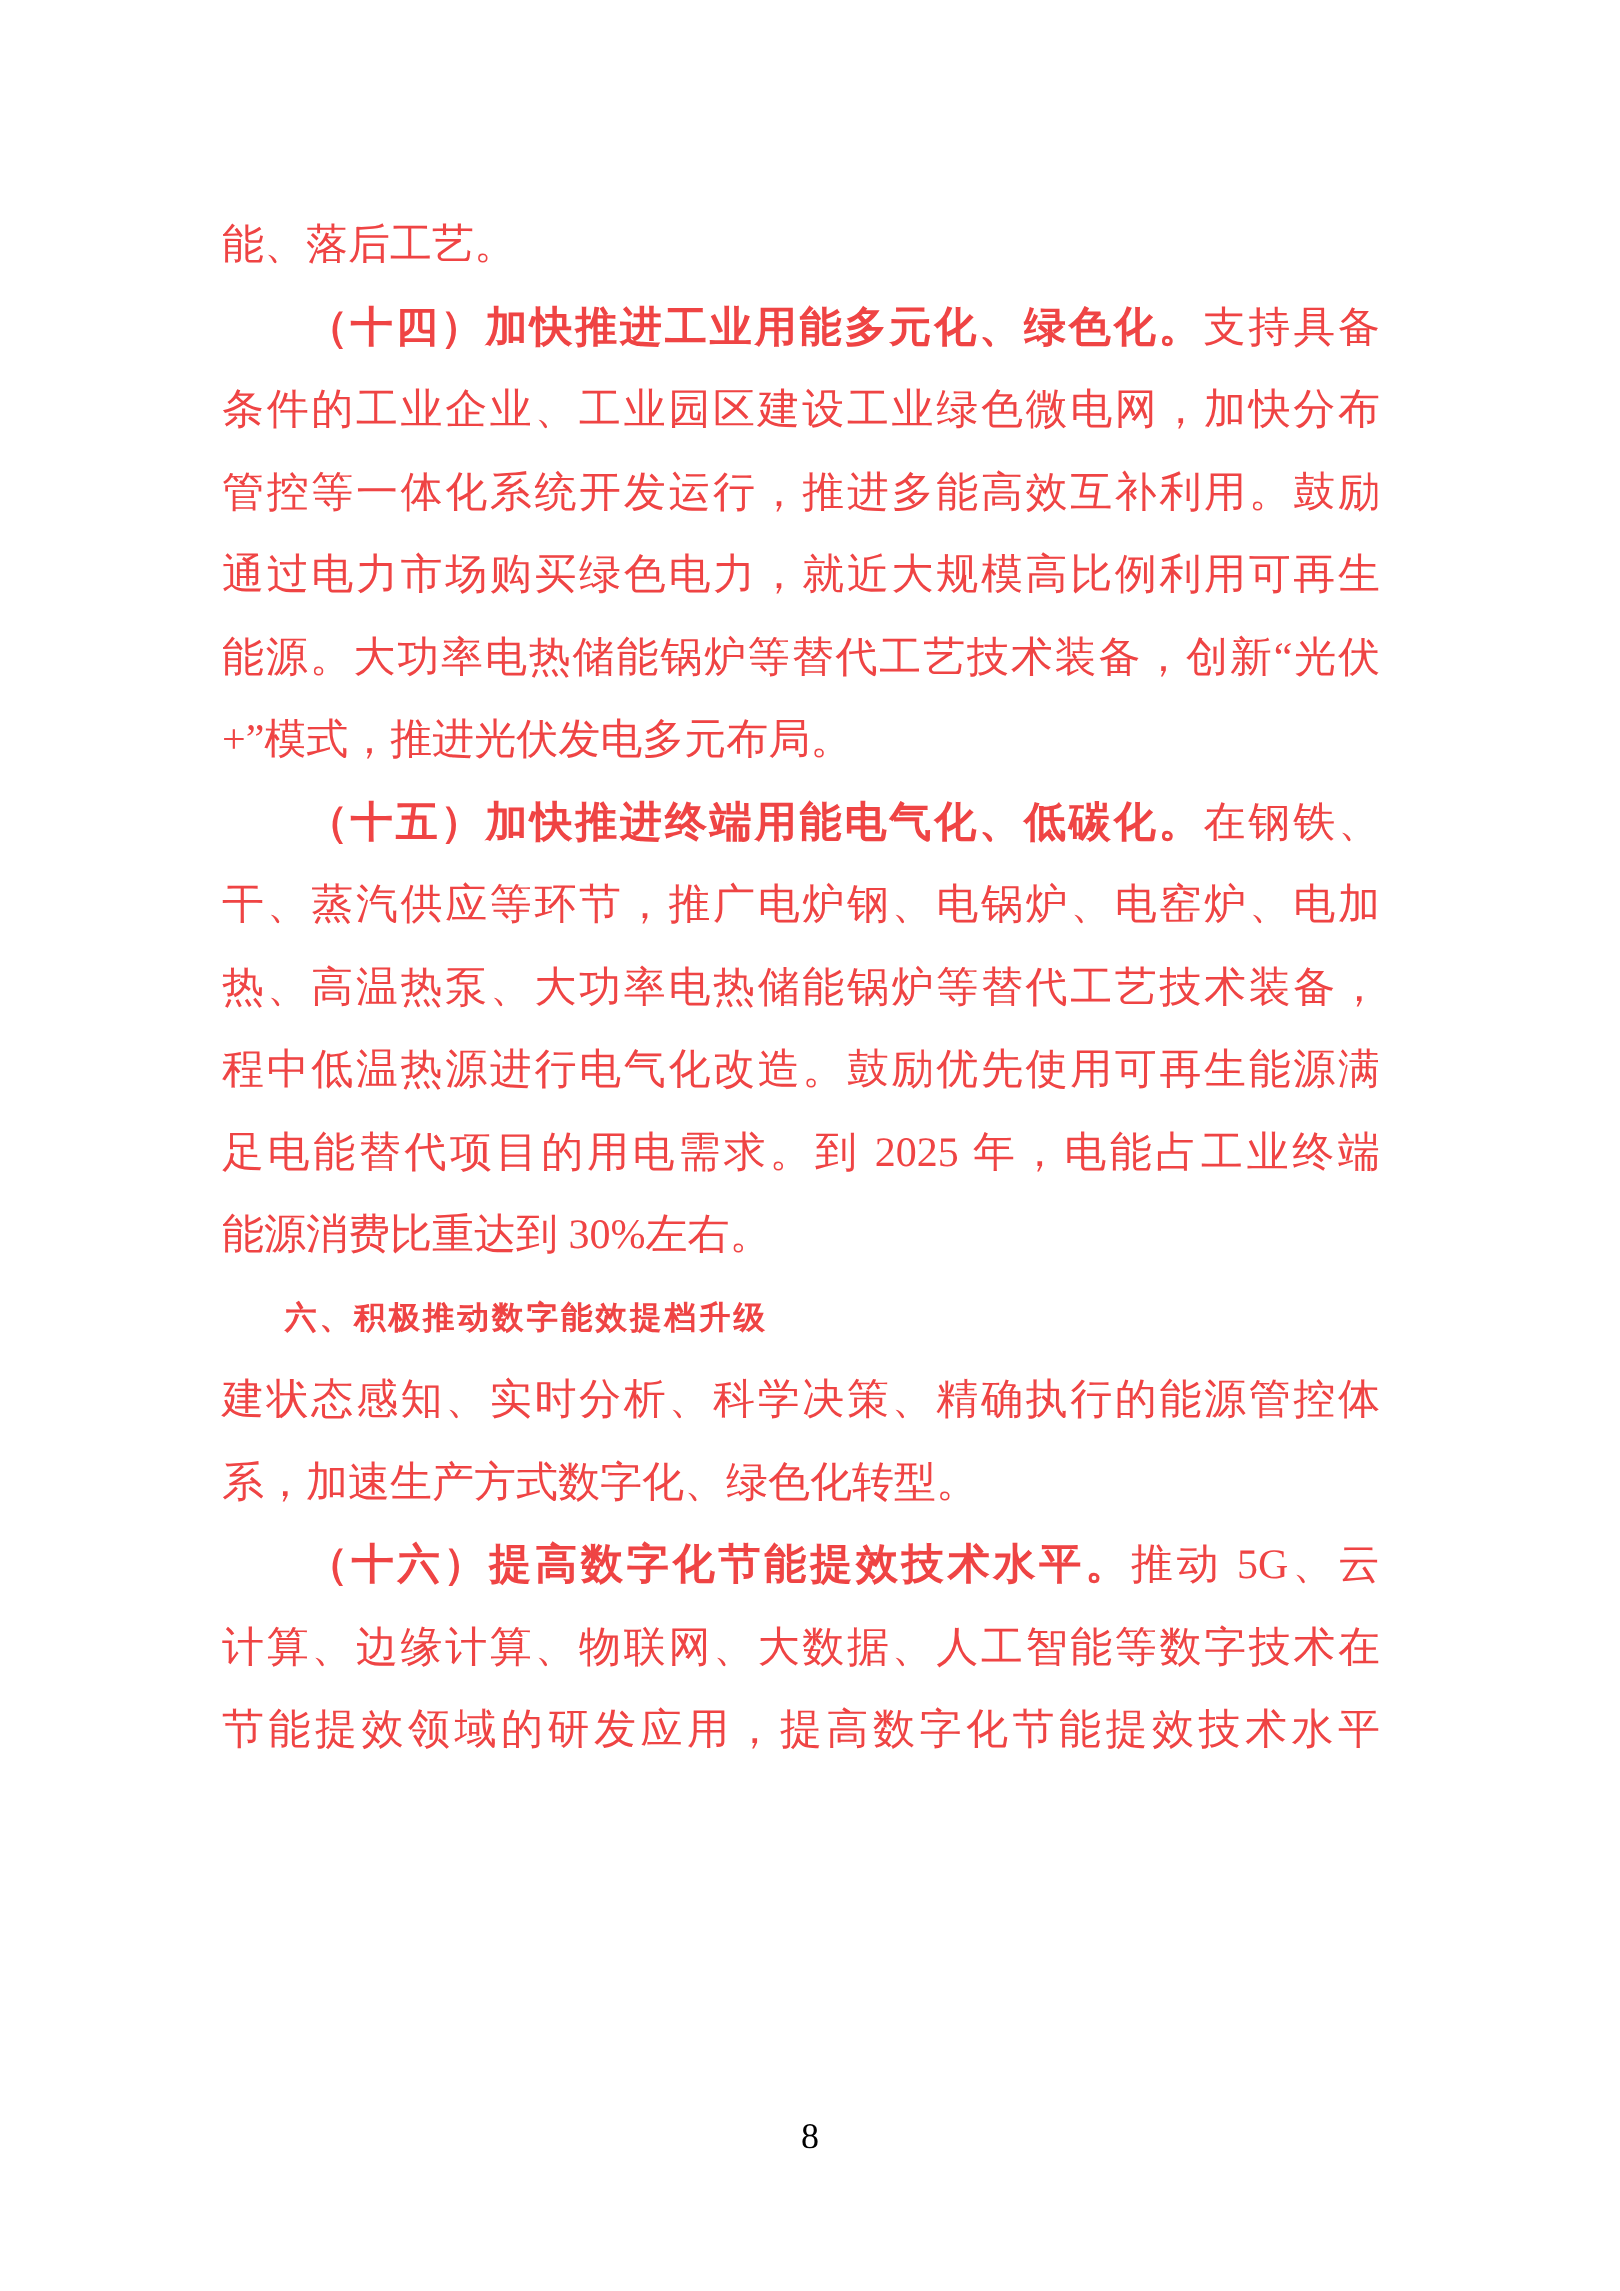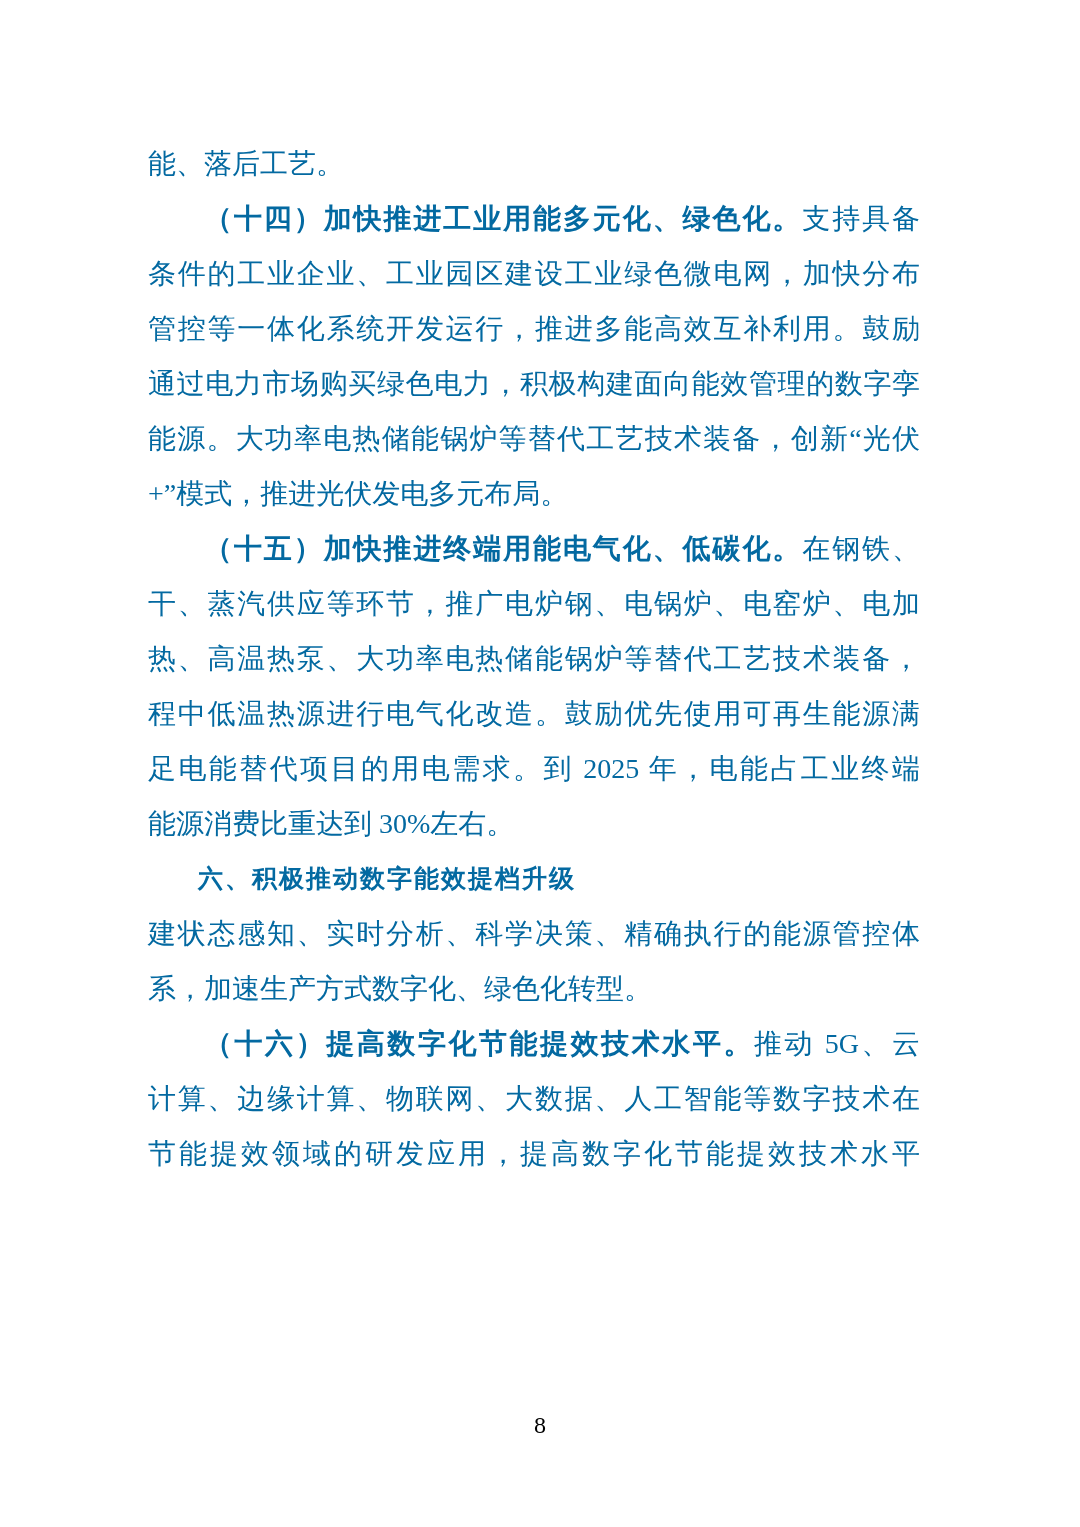--- a/index.html
+++ b/index.html
@@ -23,31 +23,31 @@
     top: 136px;
     width: 772px;
   }
   .line {
     font-size: 28px;
     line-height: 55px;
     height: 55px;
     text-align: justify;
     text-align-last: left;
     text-justify: inter-character;
-    color: #0369a1;
+    color: #ef4444;
   }
   .line.fill {
     text-align-last: justify;
   }
   .line .seg { font-weight: normal; }
   .line .seg.bold { font-weight: bold; }
   .line.section-heading {
     font-family: "Liberation Sans", "DejaVu Sans", sans-serif;
     font-weight: bold;
-    font-size: 25px;
+    font-size: 21px;
     letter-spacing: 2px;
   }
   .footer {
     position: absolute;
     left: 0;
     right: 0;
     top: 1403px;
     text-align: center;
   }
   .page-num {
@@ -59,21 +59,21 @@
 </style>
 </head>
 <body>
 
 <div class="page">
   <div class="text-block" id="lines">
       <div class="line body"><span class="seg">能、落后工艺。</span></div>
       <div class="line body fill" style="text-indent: 2em;"><span class="seg bold">（十四）加快推进工业用能多元化、绿色化。</span><span class="seg">支持具备</span></div>
       <div class="line body fill"><span class="seg">条件的工业企业、工业园区建设工业绿色微电网，加快分布</span></div>
       <div class="line body fill"><span class="seg">管控等一体化系统开发运行，推进多能高效互补利用。鼓励</span></div>
-      <div class="line body fill"><span class="seg">通过电力市场购买绿色电力，积极构建面向能效管理的数字孪</span></div>
+      <div class="line body fill"><span class="seg">通过电力市场购买绿色电力，就近大规模高比例利用可再生</span></div>
       <div class="line body fill"><span class="seg">能源。大功率电热储能锅炉等替代工艺技术装备，创新“光伏</span></div>
       <div class="line body"><span class="seg">+”模式，推进光伏发电多元布局。</span></div>
       <div class="line body fill" style="text-indent: 2em;"><span class="seg bold">（十五）加快推进终端用能电气化、低碳化。</span><span class="seg">在钢铁、</span></div>
       <div class="line body fill"><span class="seg">干、蒸汽供应等环节，推广电炉钢、电锅炉、电窑炉、电加</span></div>
       <div class="line body fill"><span class="seg">热、高温热泵、大功率电热储能锅炉等替代工艺技术装备，</span></div>
       <div class="line body fill"><span class="seg">程中低温热源进行电气化改造。鼓励优先使用可再生能源满</span></div>
       <div class="line body fill"><span class="seg">足电能替代项目的用电需求。到 2025 年，电能占工业终端</span></div>
       <div class="line body"><span class="seg">能源消费比重达到 30%左右。</span></div>
       <div class="line section-heading" style="text-indent: 2em;"><span class="seg bold">六、积极推动数字能效提档升级</span></div>
       <div class="line body fill"><span class="seg">建状态感知、实时分析、科学决策、精确执行的能源管控体</span></div>

